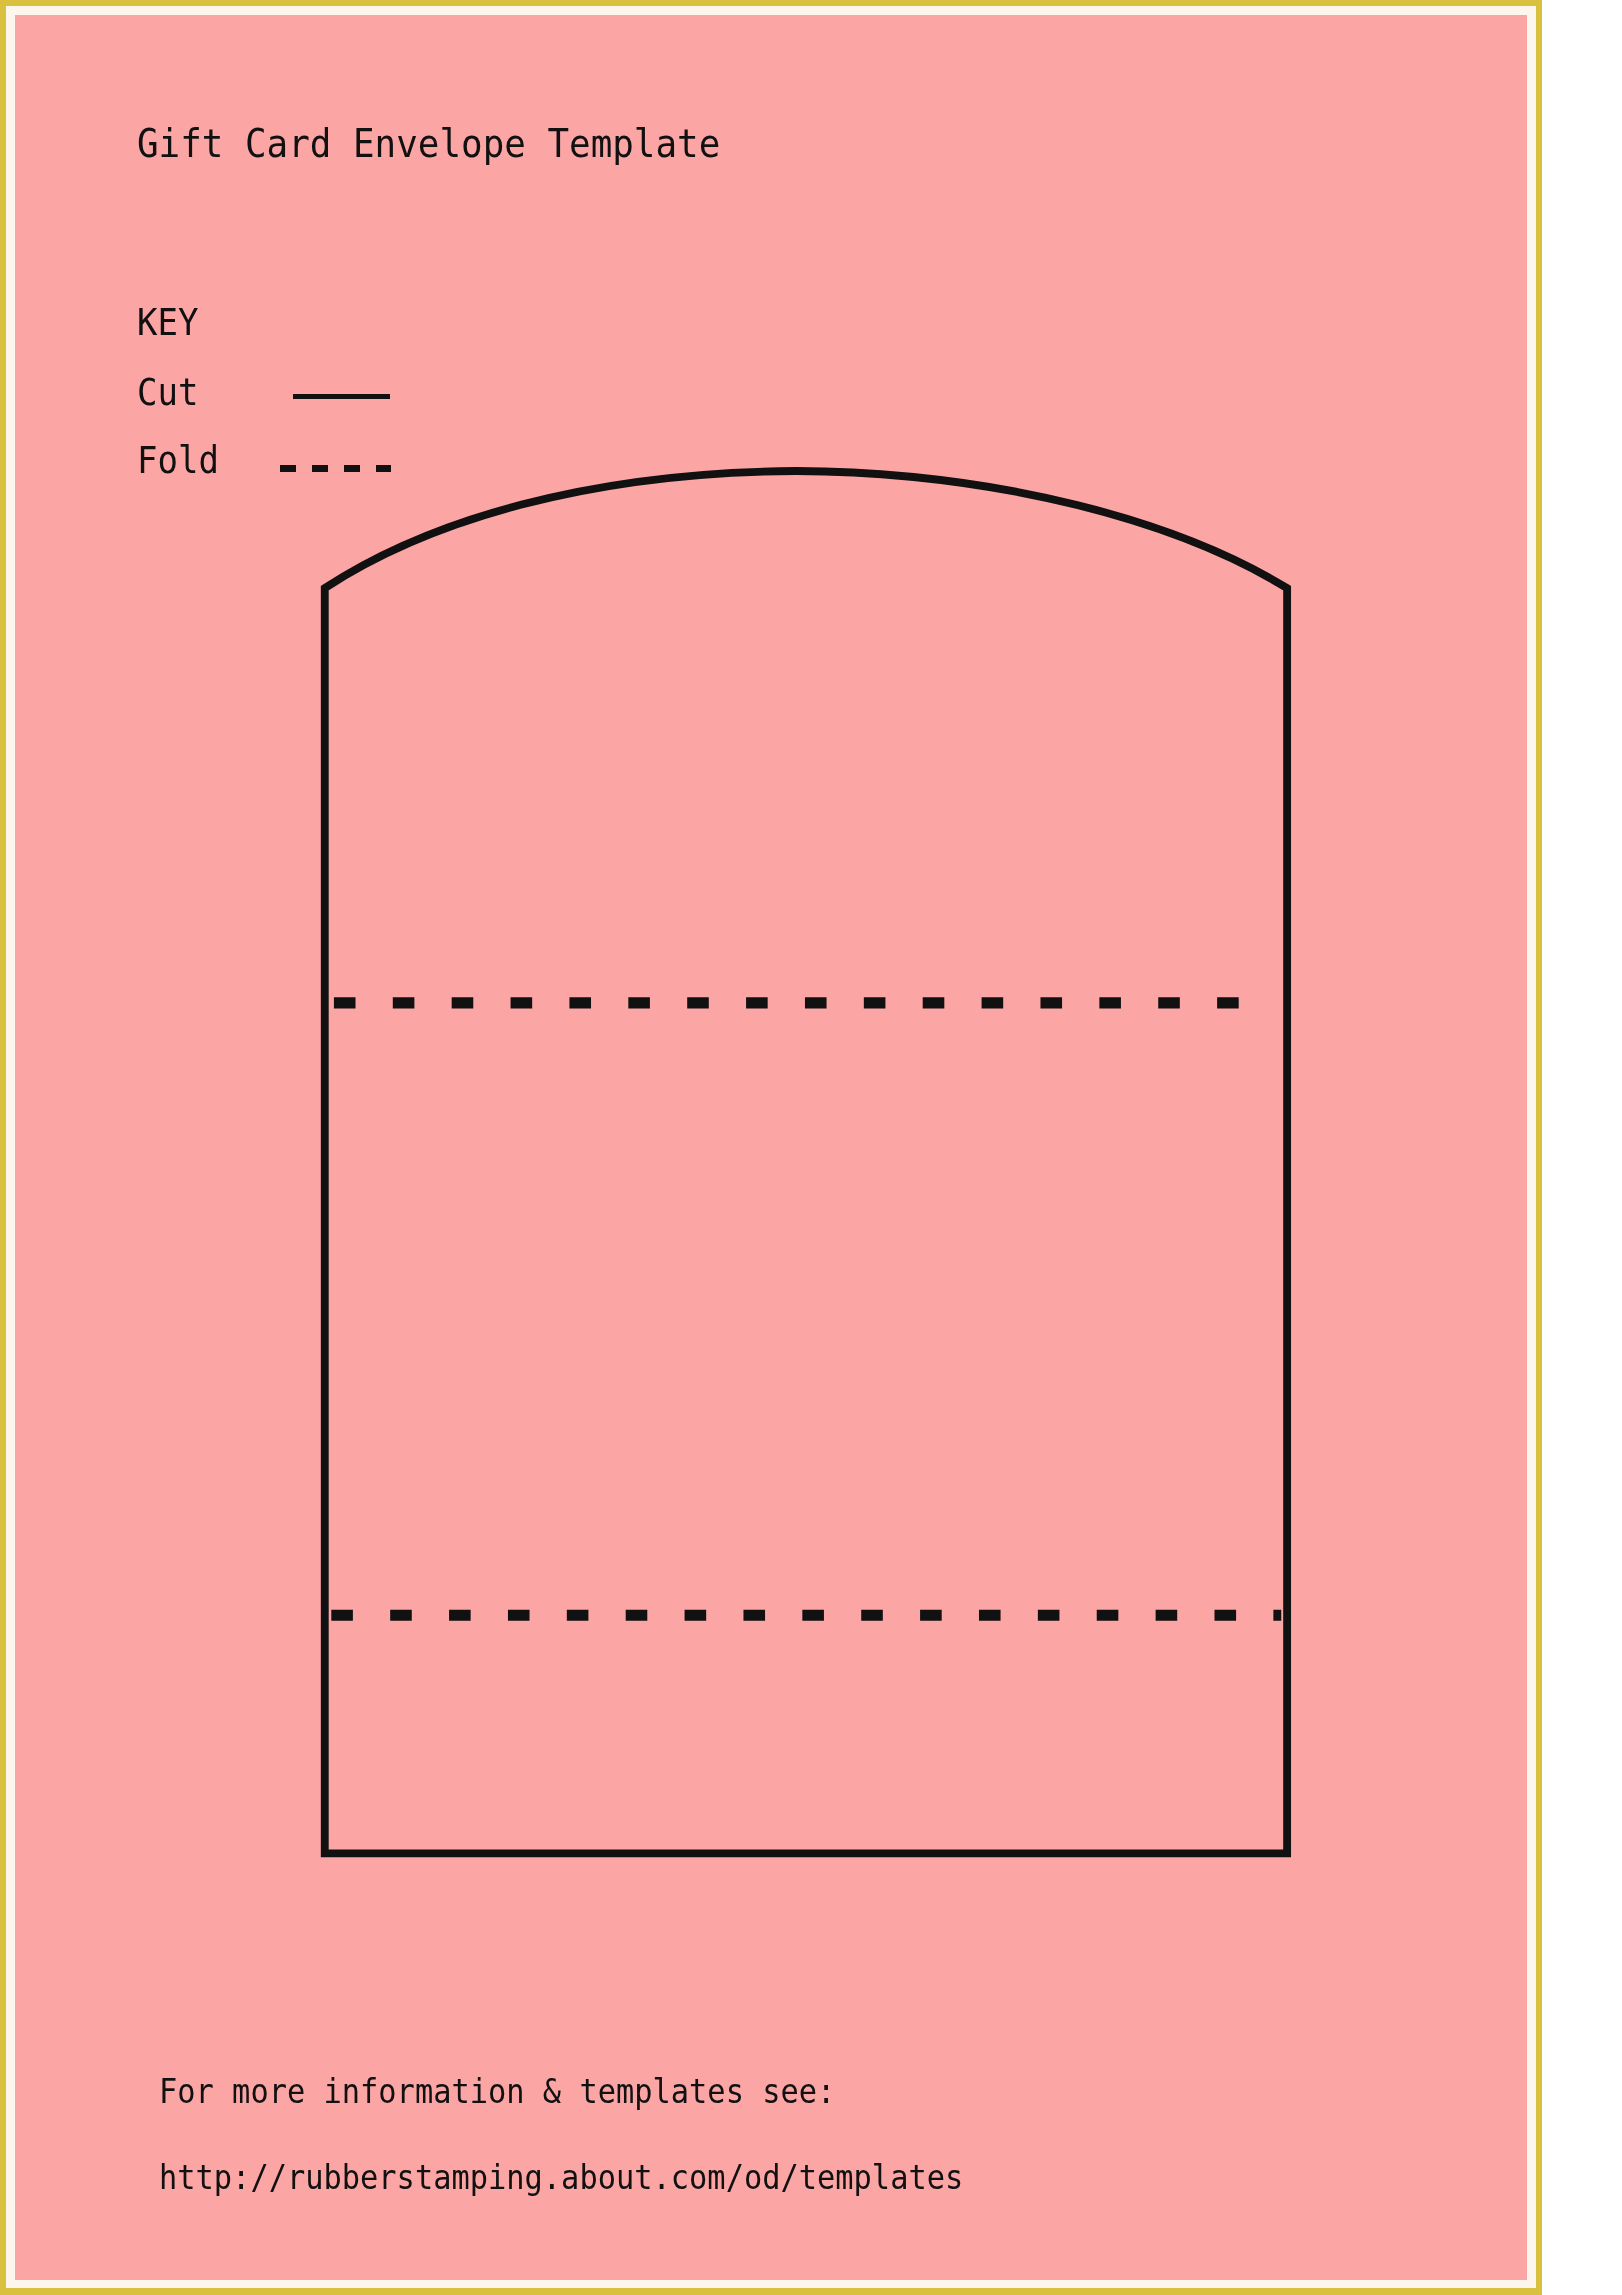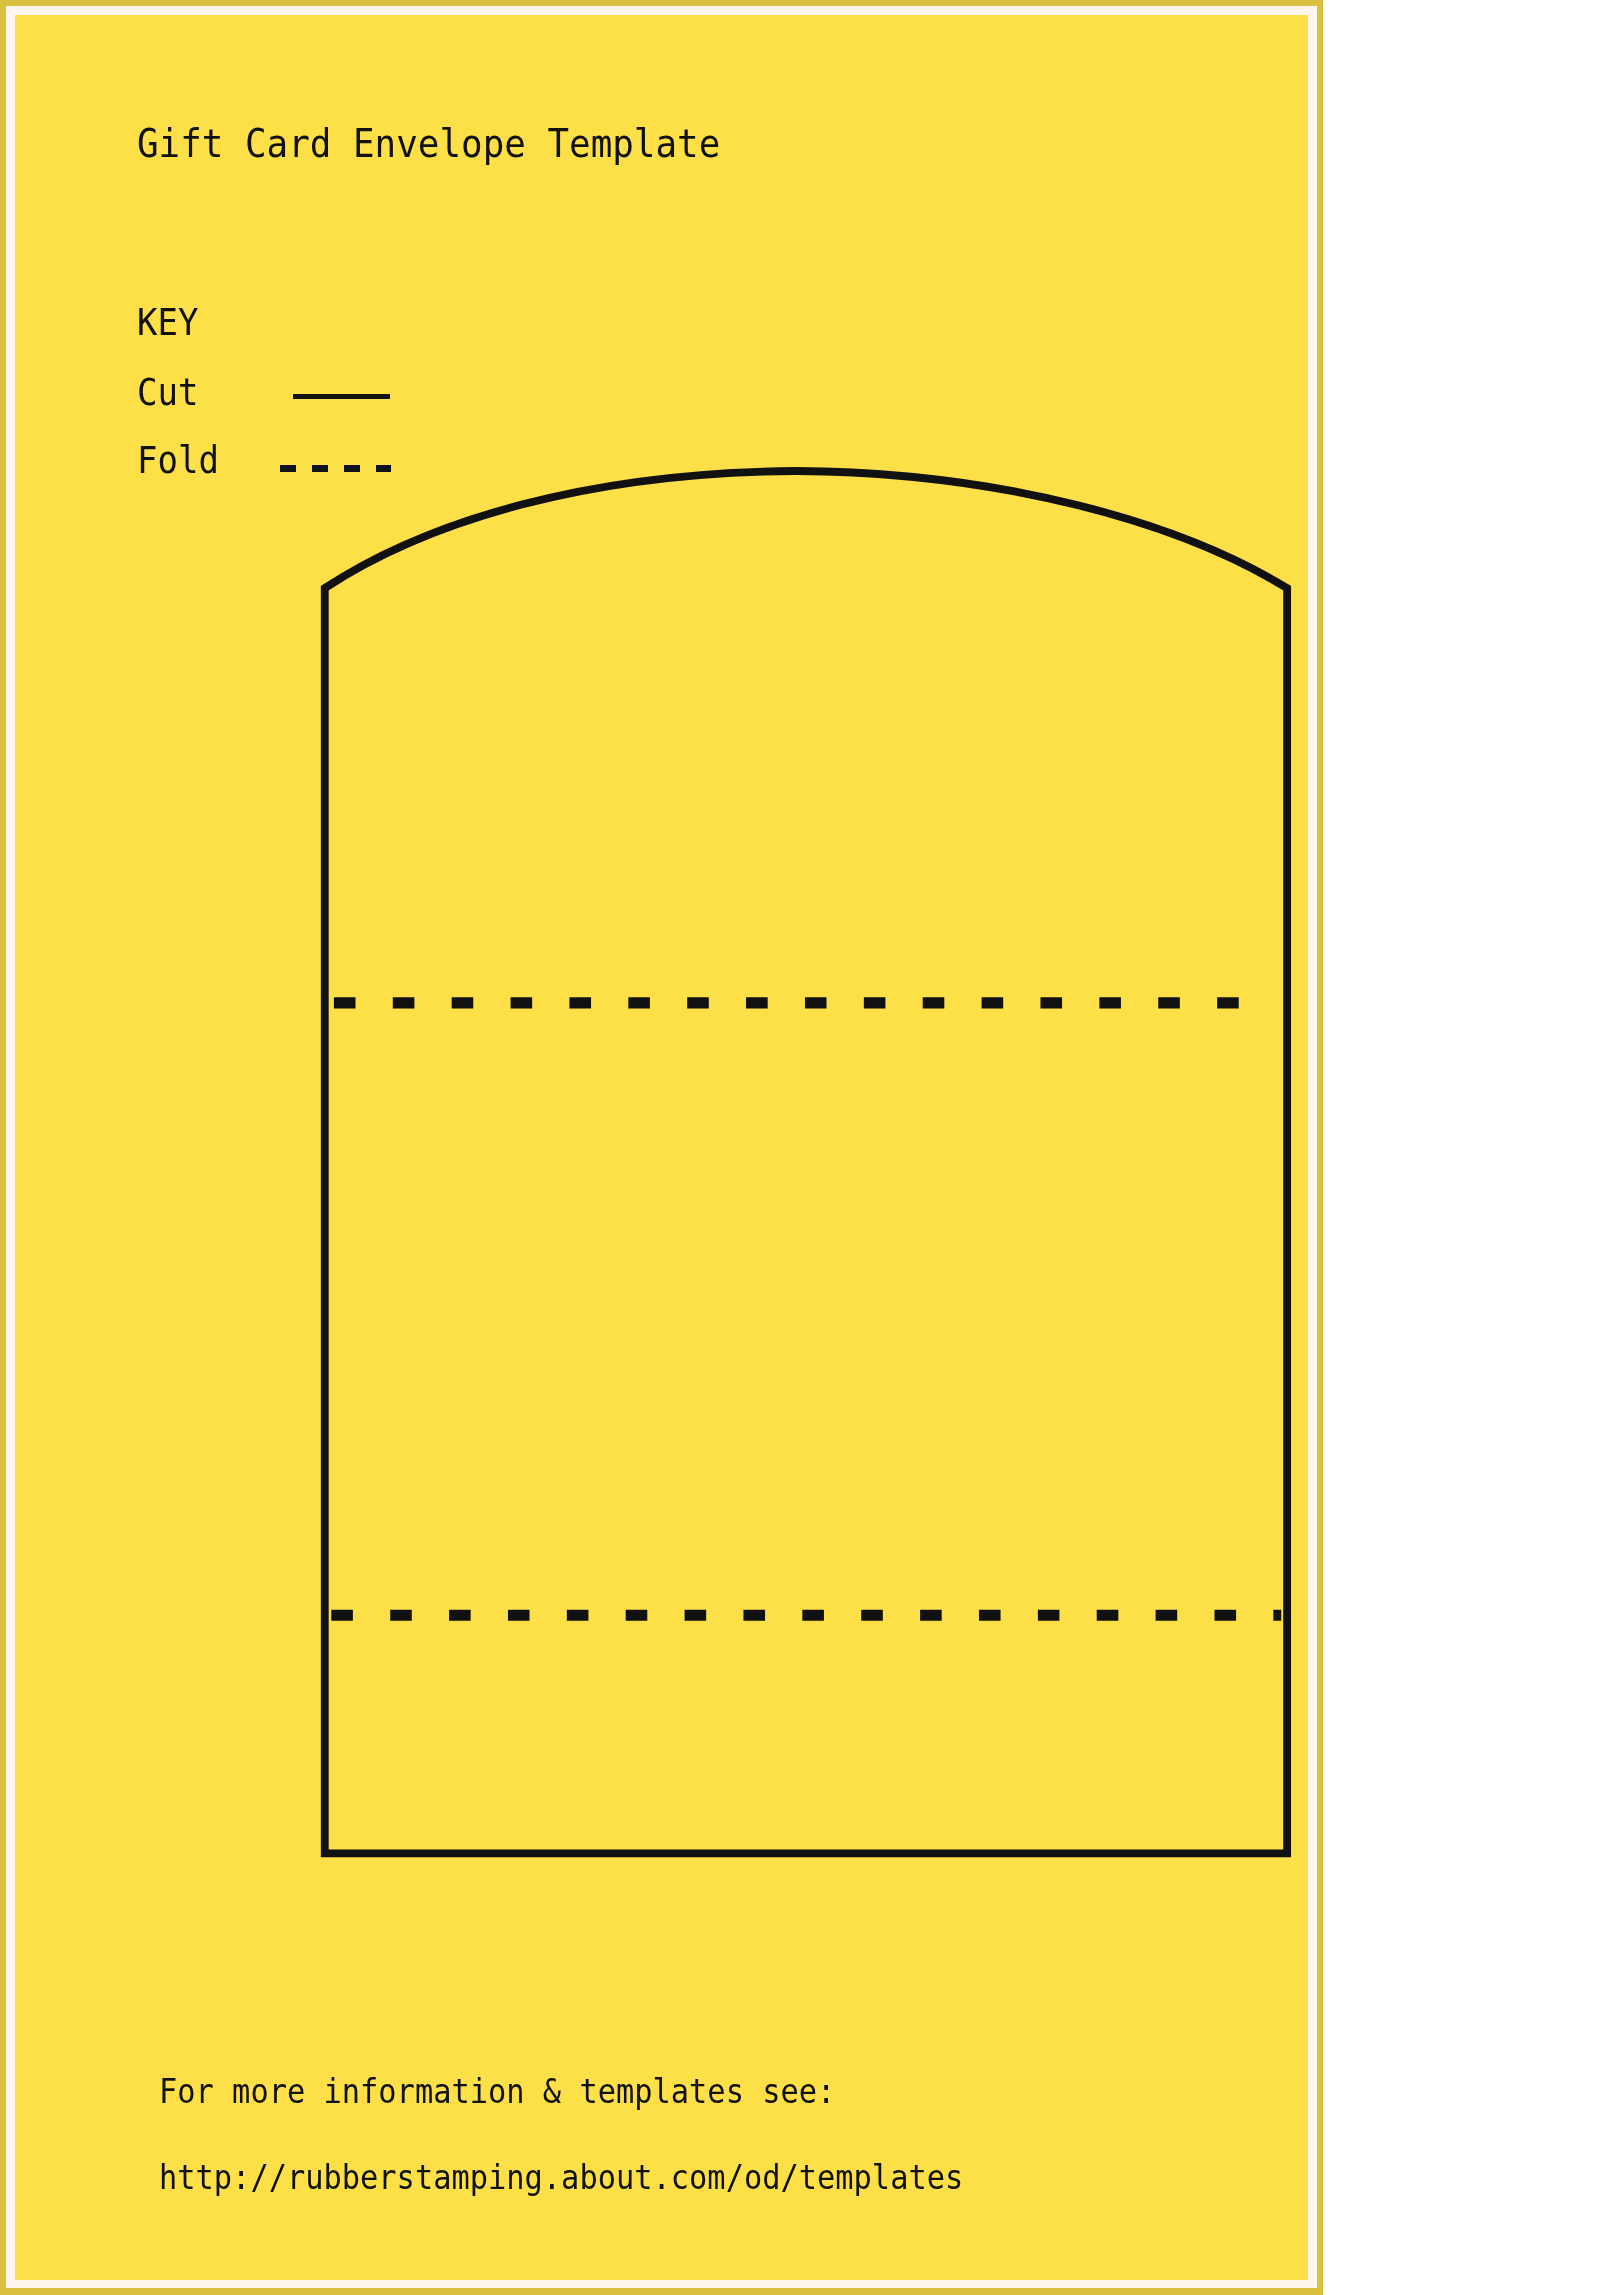--- a/index.html
+++ b/index.html
@@ -10,23 +10,23 @@
   }
   body {
     width: 1623px;
     height: 2295px;
     overflow: hidden;
   }
 
   
   #page {
     position: relative;
-    width: 1323px;
+    width: 1542px;
     height: 2295px;
-    background: #fde047;
+    background: #fca5a5;
     box-sizing: border-box;
     overflow: hidden;
     font-family: "DejaVu Sans Mono", "Liberation Mono", monospace;
   }
 
   
   .edge {
     position: absolute;
     background: #D9C13F;
     z-index: 30;

